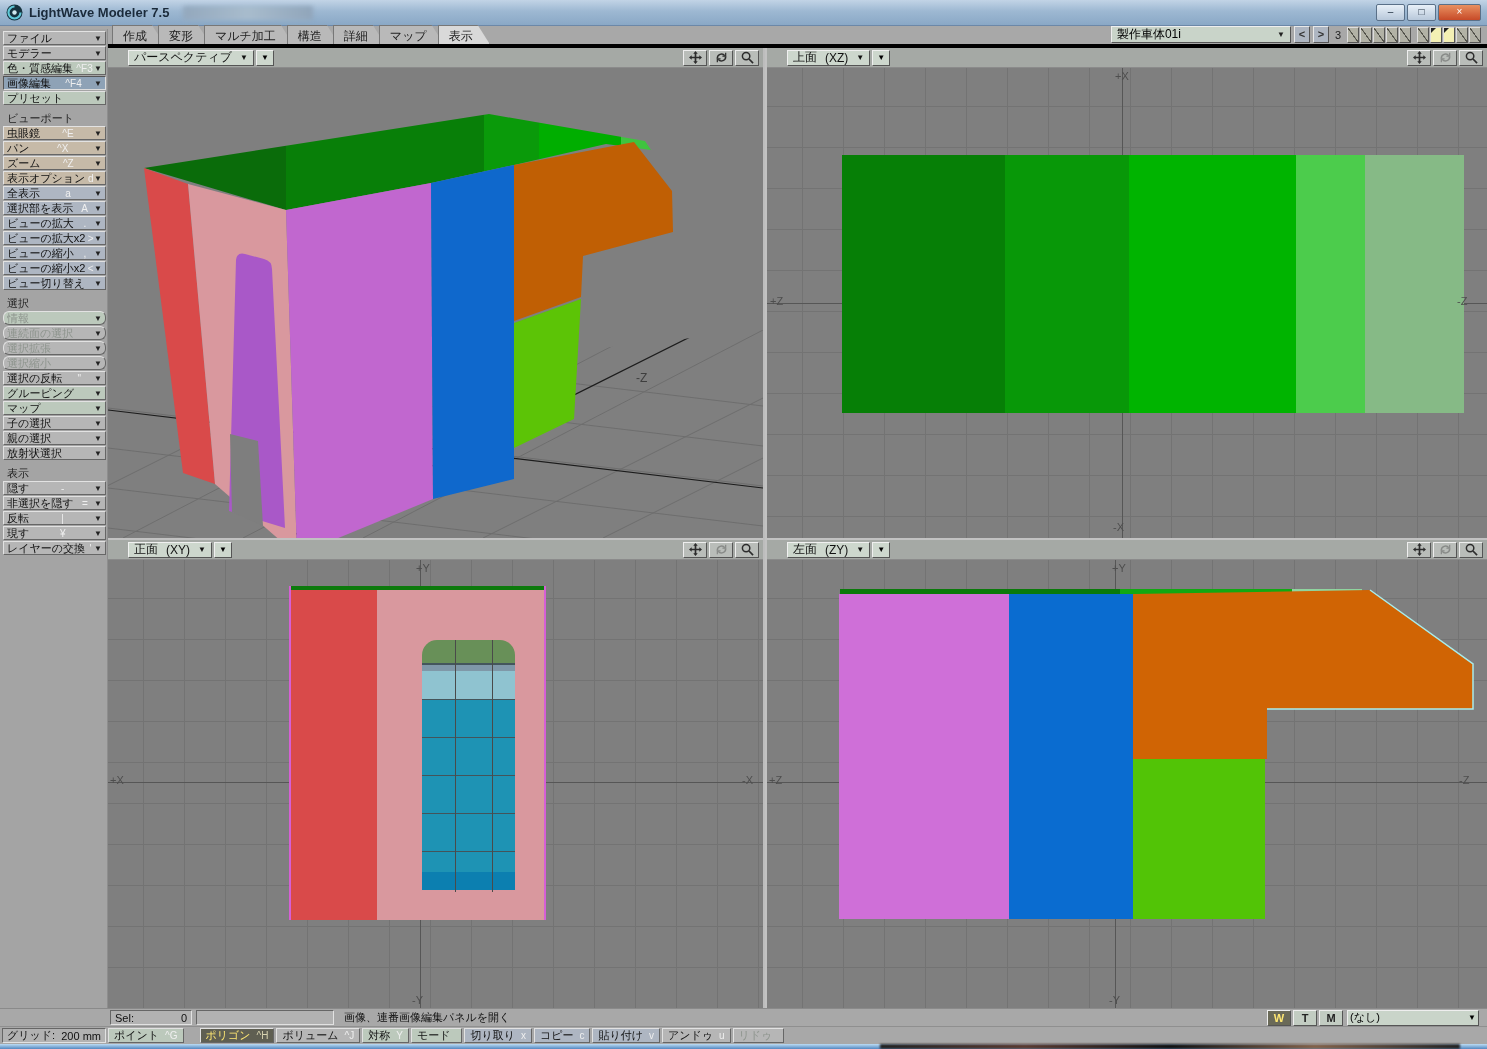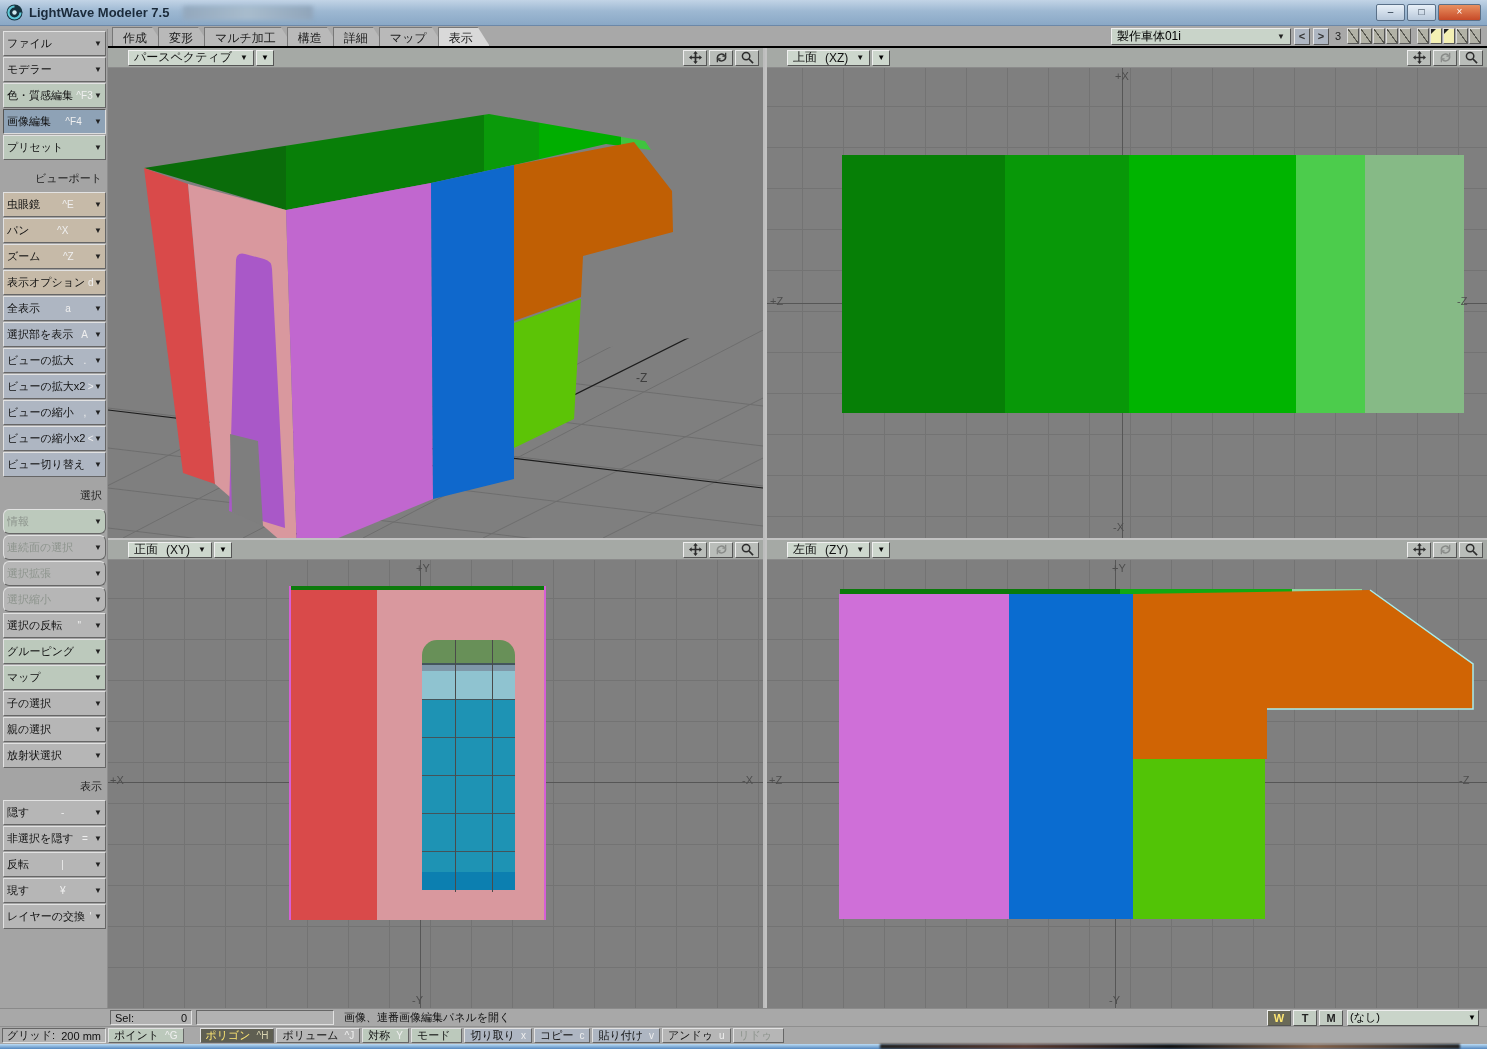--- a/index.html
+++ b/index.html
@@ -16,21 +16,21 @@
   #titlebar .title{font-size:13px;font-weight:bold;color:#1a2a3a;margin-left:6px;}
   #redacted{width:130px;height:14px;margin-left:14px;border-radius:2px;
     background:linear-gradient(90deg,#93a8bd,#a8bccd,#90a5ba);filter:blur(2px);}
   #winbtns{margin-left:auto;display:flex;gap:2px;}
   .winbtn{width:29px;height:17px;border:1px solid #5a7088;border-radius:2px;
     background:linear-gradient(#e8f0f8,#b8c8da);font-size:10px;line-height:14px;
     text-align:center;color:#203040;}
   .winbtn.close{background:linear-gradient(#e89060,#c74a28);color:#fff;width:43px;}
 
   #menubar{left:0;top:26px;width:1487px;height:22px;background:#a8a8a8;
-    border-bottom:2px solid #000000;display:flex;align-items:center;}
+    border-bottom:4px solid #000000;display:flex;align-items:flex-start;}
   .tabs{display:flex;margin-left:4px;height:19px;align-self:flex-end;}
   .tab{position:relative;padding:2px 16px 2px 10px;margin-right:-6px;font-size:12px;color:#222;
     background:#b9b9b9;border:1px solid #777;border-bottom:none;
     clip-path:polygon(0 0,calc(100% - 12px) 0,100% 100%,0 100%);}
   .tab.active{background:#d9d9d9;z-index:3;}
   #obj-area{margin-left:auto;display:flex;align-items:center;gap:3px;margin-right:6px;border-radius:6px;}
   #obj-select{width:180px;height:17px;background:#c9d4c9;border:1px solid;
     border-color:#eee #555 #555 #eee;display:flex;align-items:center;padding:0 5px;font-size:12px;}
   #obj-select .dd{margin-left:auto;font-size:8px;color:#222;}
   .navbtn{width:16px;height:17px;background:#aeb6c2;border:1px solid;border-color:#e8e8e8 #555 #555 #e8e8e8;
@@ -40,27 +40,27 @@
   .layer{width:12px;height:16px;border:1px solid;border-color:#ddd #555 #555 #ddd;background:#b2b2a6;position:relative;
     background-image:linear-gradient(to top right,transparent 46%,#55554d 47%,#55554d 53%,transparent 54%);}
   .layer:nth-child(6){margin-left:5px;}
   .layer.sel{background:#f4f0b4;background-image:none;}
   .layer.sel::before{content:"";position:absolute;left:0;top:0;border-top:5px solid #222;border-right:5px solid transparent;}
 
   
   #sidebar{left:0;top:48px;width:108px;height:960px;background:#a4a4a4;padding:2px 1px 0 3px;
     border-right:1px solid #8e8e8e;}
   #sidebar.topfix{top:29px;height:979px;}
-  .sb-item{height:25px;margin-bottom:1px;display:flex;align-items:center;padding:0 3px;
+  .sb-item{height:14px;margin-bottom:1px;display:flex;align-items:center;padding:0 3px;
     background:#b6b6b6;border:1px solid;border-color:#e2e2e2 #666 #666 #e2e2e2;
     color:#111;white-space:nowrap;overflow:hidden;font-size:11px;}
   .sb-item .lbl{overflow:hidden;}
   .sb-item .sc{margin-left:auto;color:#efefef;font-size:10px;padding-left:2px;}
   .sb-item .dd{margin-left:auto;font-size:8px;color:#222;}
-  .sb-item.t-header{background:transparent;border-color:transparent;justify-content:flex-end;margin-top:6px;color:#222;}
+  .sb-item.t-header{background:transparent;border-color:transparent;justify-content:flex-start;margin-top:6px;color:#222;}
   .sb-item.v-green{background:#bcc9bc;}
   .sb-item.v-tan{background:#c6baa8;}
   .sb-item.v-bluegray{background:#aeb6c2;}
   .sb-item.v-selected{background:#8ea2b6;border-color:#555 #ddd #ddd #555;}
   .sb-item.disabled{color:#8d948d;border-radius:6px;}
   .sb-item.disabled .sc{color:#c9c9c9;}
 
   
   #main{left:108px;top:48px;width:1379px;height:960px;background:#bdbdbd;}
   .vp{position:absolute;}

